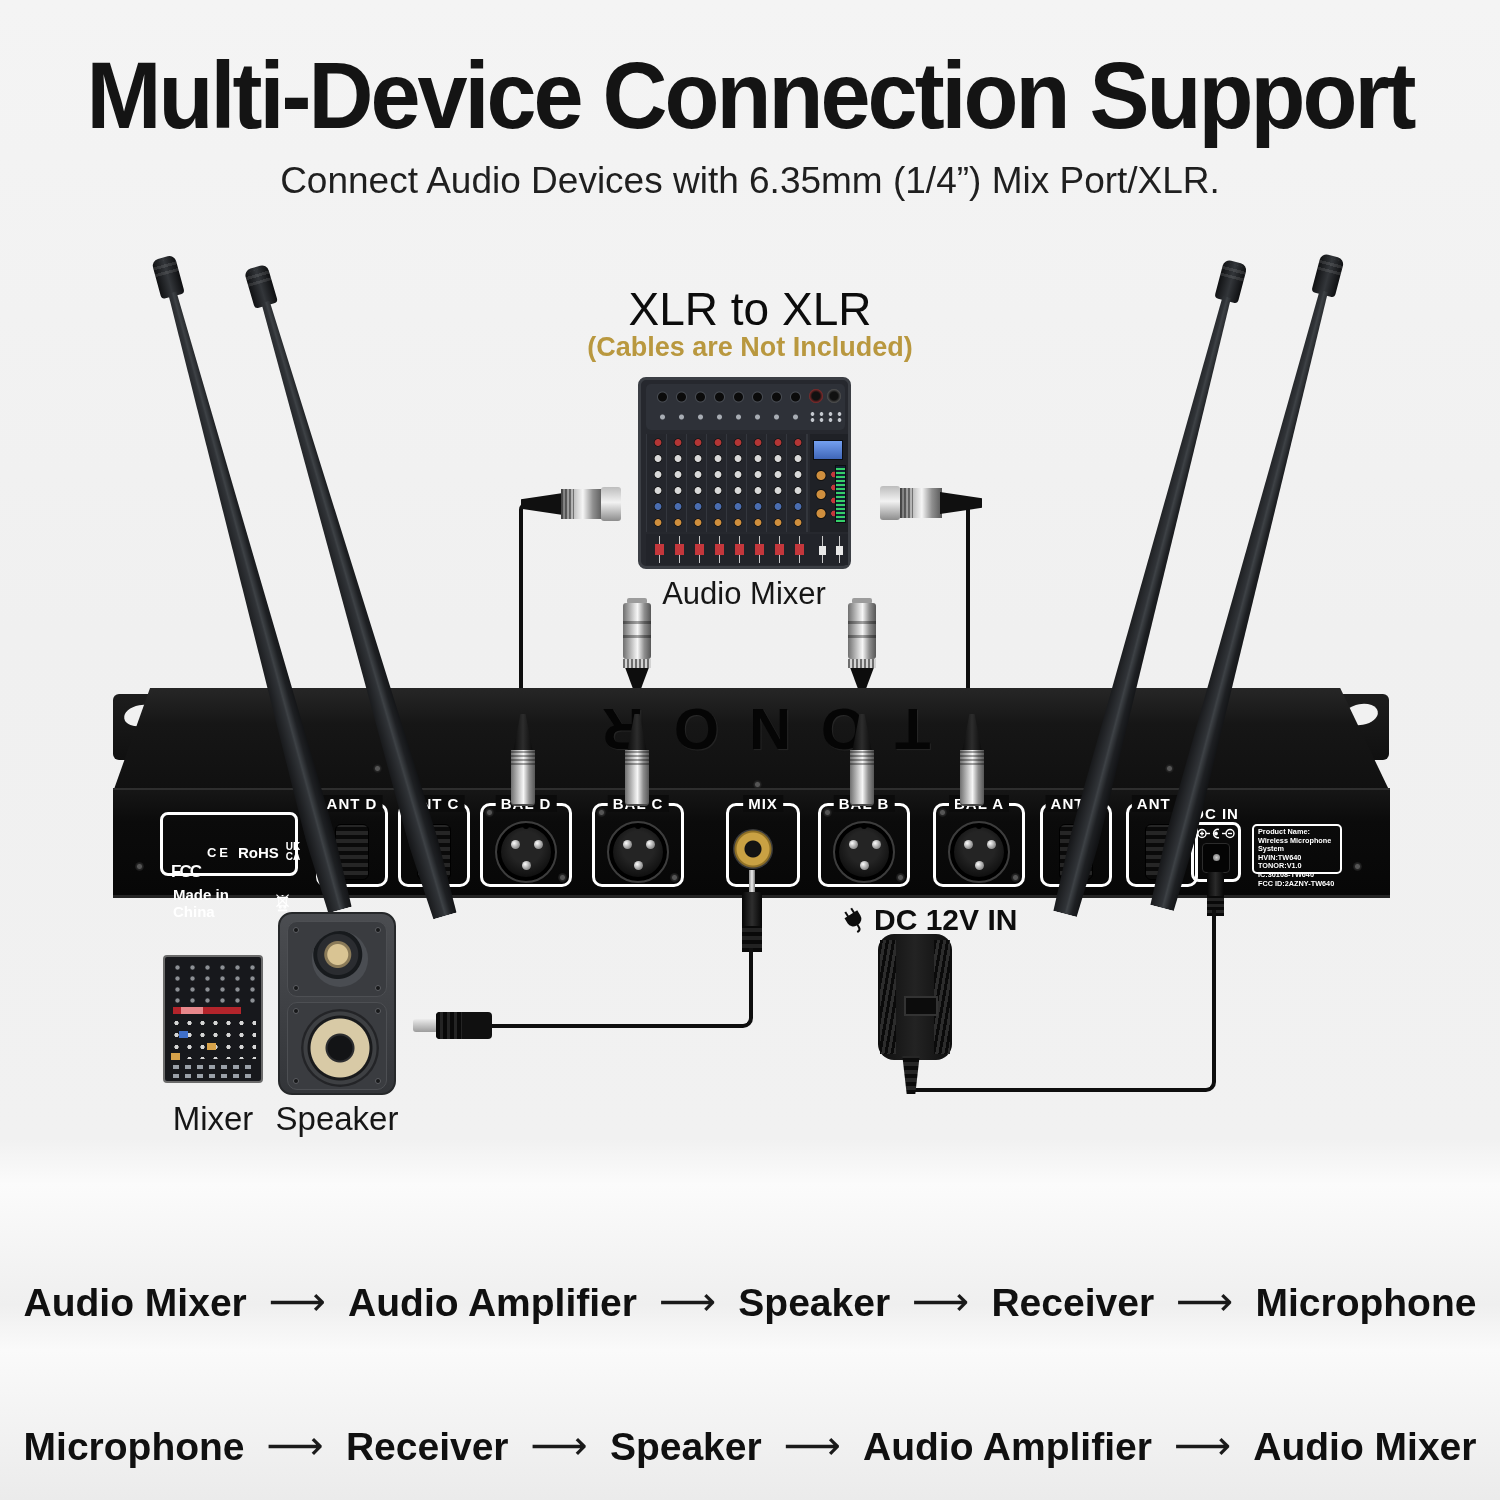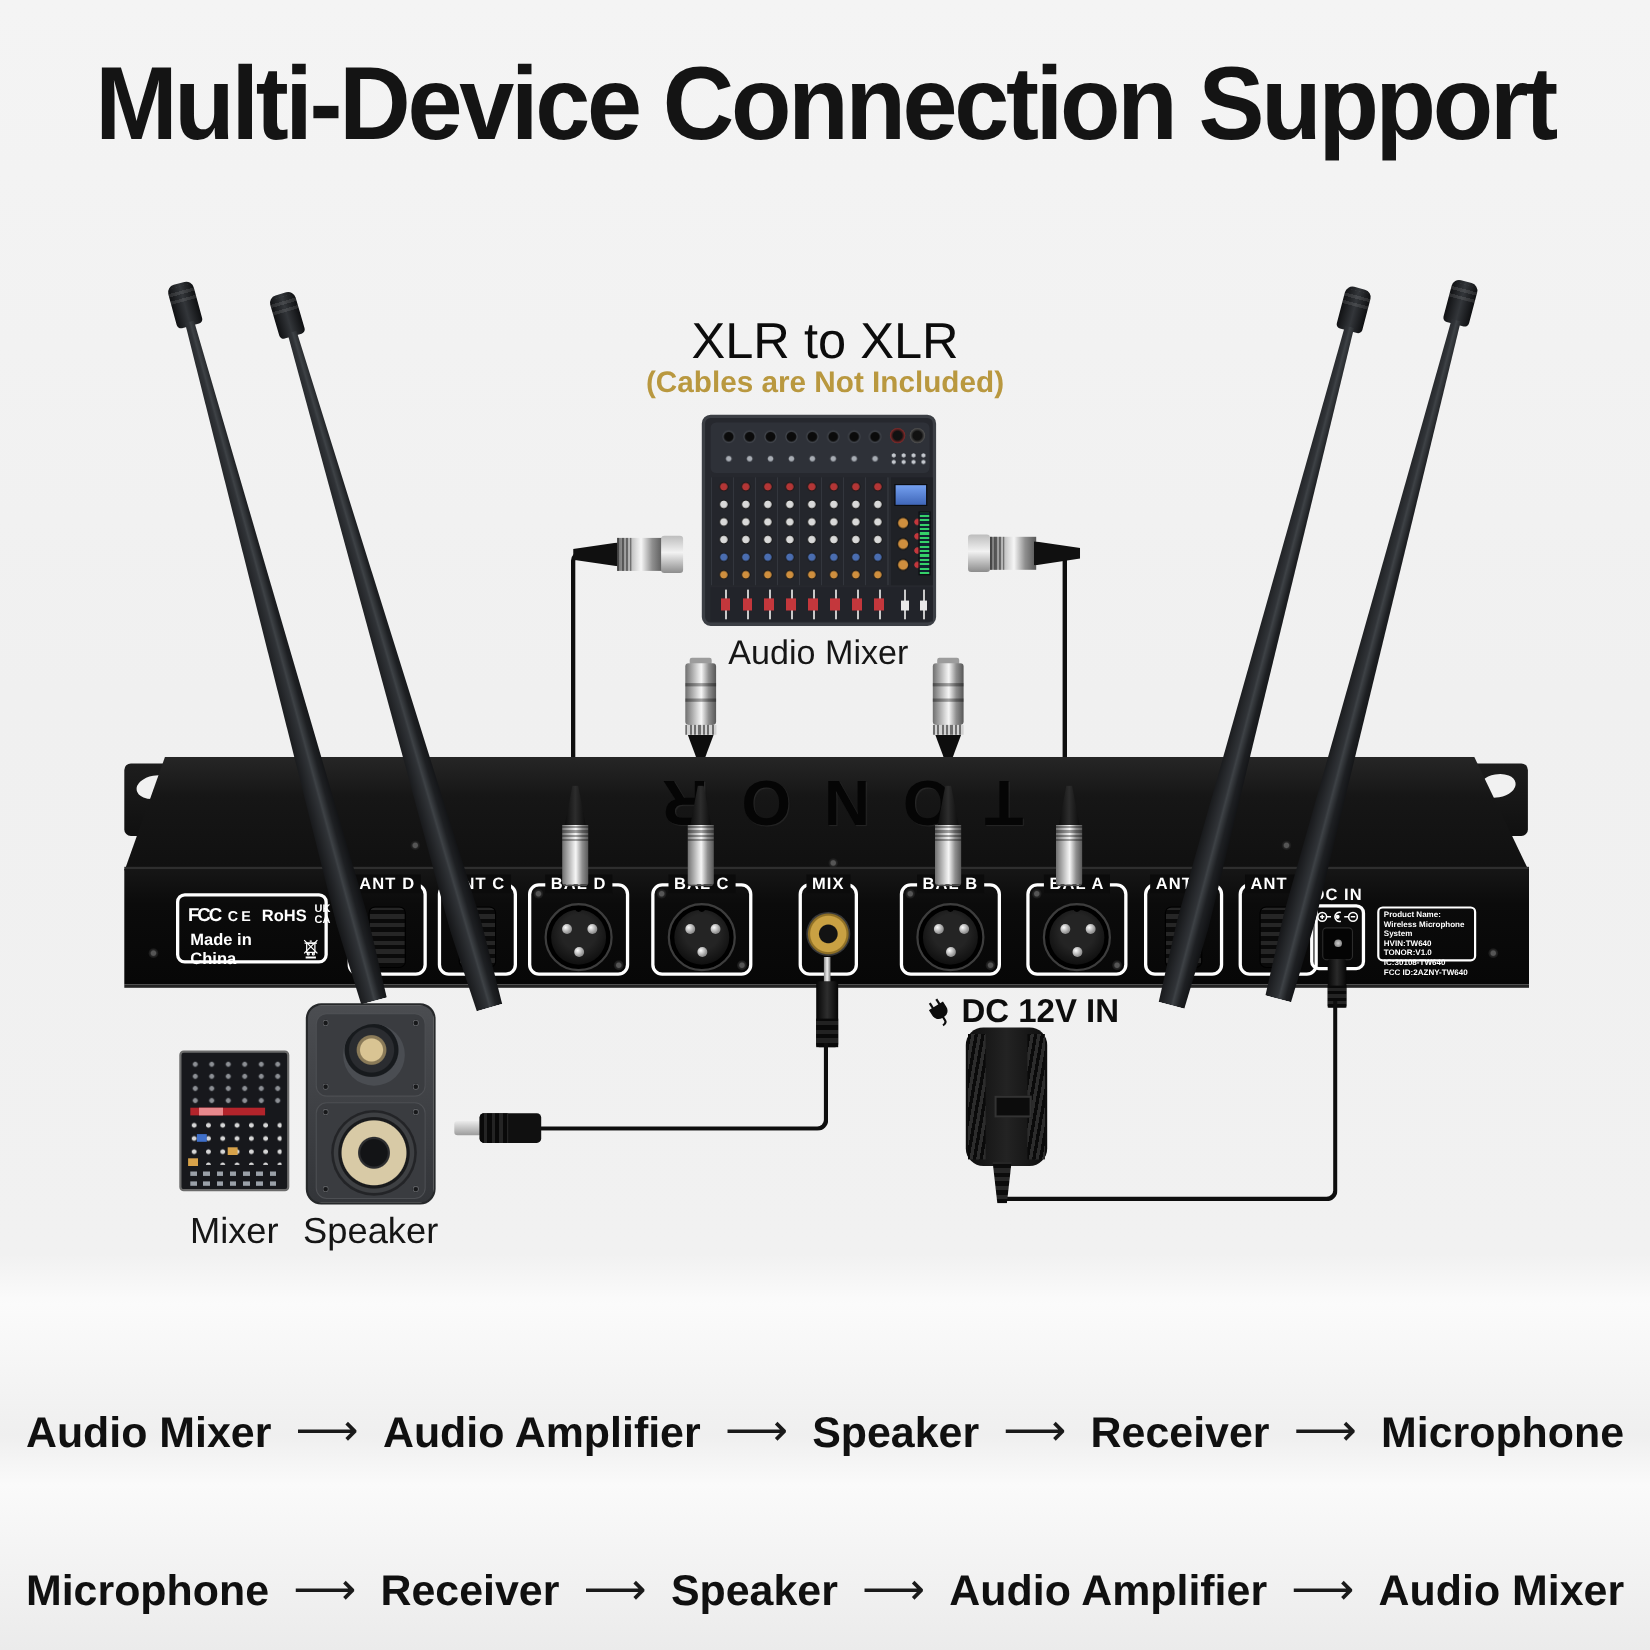--- a/index.html
+++ b/index.html
@@ -38,21 +38,21 @@
   .xlr-circle{position:absolute;width:62px;height:62px;border-radius:50%;left:12px;top:15px;
     background:radial-gradient(circle at 50% 42%,#242424 0 36%,#0d0d0d 70%);border:2px solid #3d3d3d;box-shadow:inset 0 0 0 4px #000;}
   .pin{position:absolute;width:9px;height:9px;border-radius:50%;background:radial-gradient(circle at 35% 35%,#fdfdfd,#9a9a9a 60%,#6d6d6d);}
   .notch{position:absolute;width:6px;height:5px;left:50%;transform:translateX(-50%);top:1px;background:#000;border-radius:0 0 3px 3px;}
   .ant-conn{position:absolute;left:50%;transform:translateX(-50%);top:18px;width:34px;height:56px;border-radius:6px;
     background:repeating-linear-gradient(0deg,#0a0a0a 0 4px,#262626 4px 8px);border:1px solid #000;}
   .cframe{position:absolute;border:3px solid #fff;border-radius:8px;}
 
   
   .cert-row1{display:flex;align-items:center;gap:7px;padding:7px 6px 0 8px;color:#fff;}
-  .fcc{font-size:17px;font-weight:700;letter-spacing:-2px;}
+  .fcc{font-size:17px;font-weight:700;letter-spacing:-2px;margin-top:40px;}
   .cemark{font-size:13px;font-weight:600;letter-spacing:3px;}
   .rohs{font-size:15px;font-weight:700;}
   .ukca{font-size:10px;font-weight:700;line-height:1;}
   .cert-row2{display:flex;align-items:center;gap:8px;padding:4px 6px 0 10px;color:#fff;}
   .made{font-size:15px;font-weight:700;}
 
   .prodlabel{position:absolute;left:1252px;top:824px;width:90px;height:50px;border:2px solid #fff;border-radius:5px;
     padding:2px 4px;color:#fff;font-size:7.3px;font-weight:700;line-height:1.18;}
 
   
@@ -151,20 +151,21 @@
     font-size:39px;font-weight:600;color:#101010;}
   .seq-arrow{font-size:40px;font-weight:400;color:#1a1a1a;transform:translateY(-2px);}
   .dcin-label{display:flex;align-items:center;gap:7px;font-size:30px;font-weight:700;color:#0d0d0d;}
 </style>
 </head>
 <body>
 
 <div class="canvas">
 
   <div class="abs ctr title">Multi-Device Connection Support</div>
+  <div class="abs ctr subtitle">Connect Audio Devices with 6.35mm (1/4”) Mix Port/XLR.</div>
 
   <div class="abs ctr xlr-head">XLR to XLR</div>
   <div class="abs ctr xlr-note" style="color:#b9983f;">(Cables are Not Included)</div>
 
   <div class="abs mx">
     <div class="mx-top">
       <div class="mx-xlrs"></div>
       <div class="abs" style="left:163px;top:5px;width:14px;height:14px;border-radius:50%;background:radial-gradient(circle,#111 40%,#8a2b2b 70%,#2e3138 85%);"></div>
       <div class="abs" style="left:181px;top:5px;width:14px;height:14px;border-radius:50%;background:radial-gradient(circle,#111 40%,#555 70%,#2e3138 85%);"></div>
       <div class="mx-knobrow"></div>
@@ -294,21 +295,21 @@
     <div class="xlr-circle">
       <div class="notch"></div>
       <div class="pin" style="left:14px;top:17px;"></div>
         <div class="pin" style="left:37px;top:17px;"></div>
         <div class="pin" style="left:25px;top:38px;"></div>
     </div>
     <div class="screw" style="position:absolute;left:2px;top:2px;"></div>
     <div class="screw" style="position:absolute;right:2px;bottom:2px;"></div>
   </div>
 
-  <div class="pframe" style="left:726px;width:54px;">
+  <div class="pframe" style="left:726px;width:74px;">
     <span class="plabel">MIX</span>
     <div style="position:absolute;left:4px;top:23px;width:40px;height:40px;border-radius:50%;
       background:radial-gradient(circle,#131313 0 8px,#c9a143 9px 16px,#8f7026 17px 18px,#3a3a3a 19px);"></div>
   </div>
 
   <div class="pframe" style="left:818px;width:92px;">
     <span class="plabel">BAL B</span>
     <div class="xlr-circle">
       <div class="notch"></div>
       <div class="pin" style="left:14px;top:17px;"></div>

